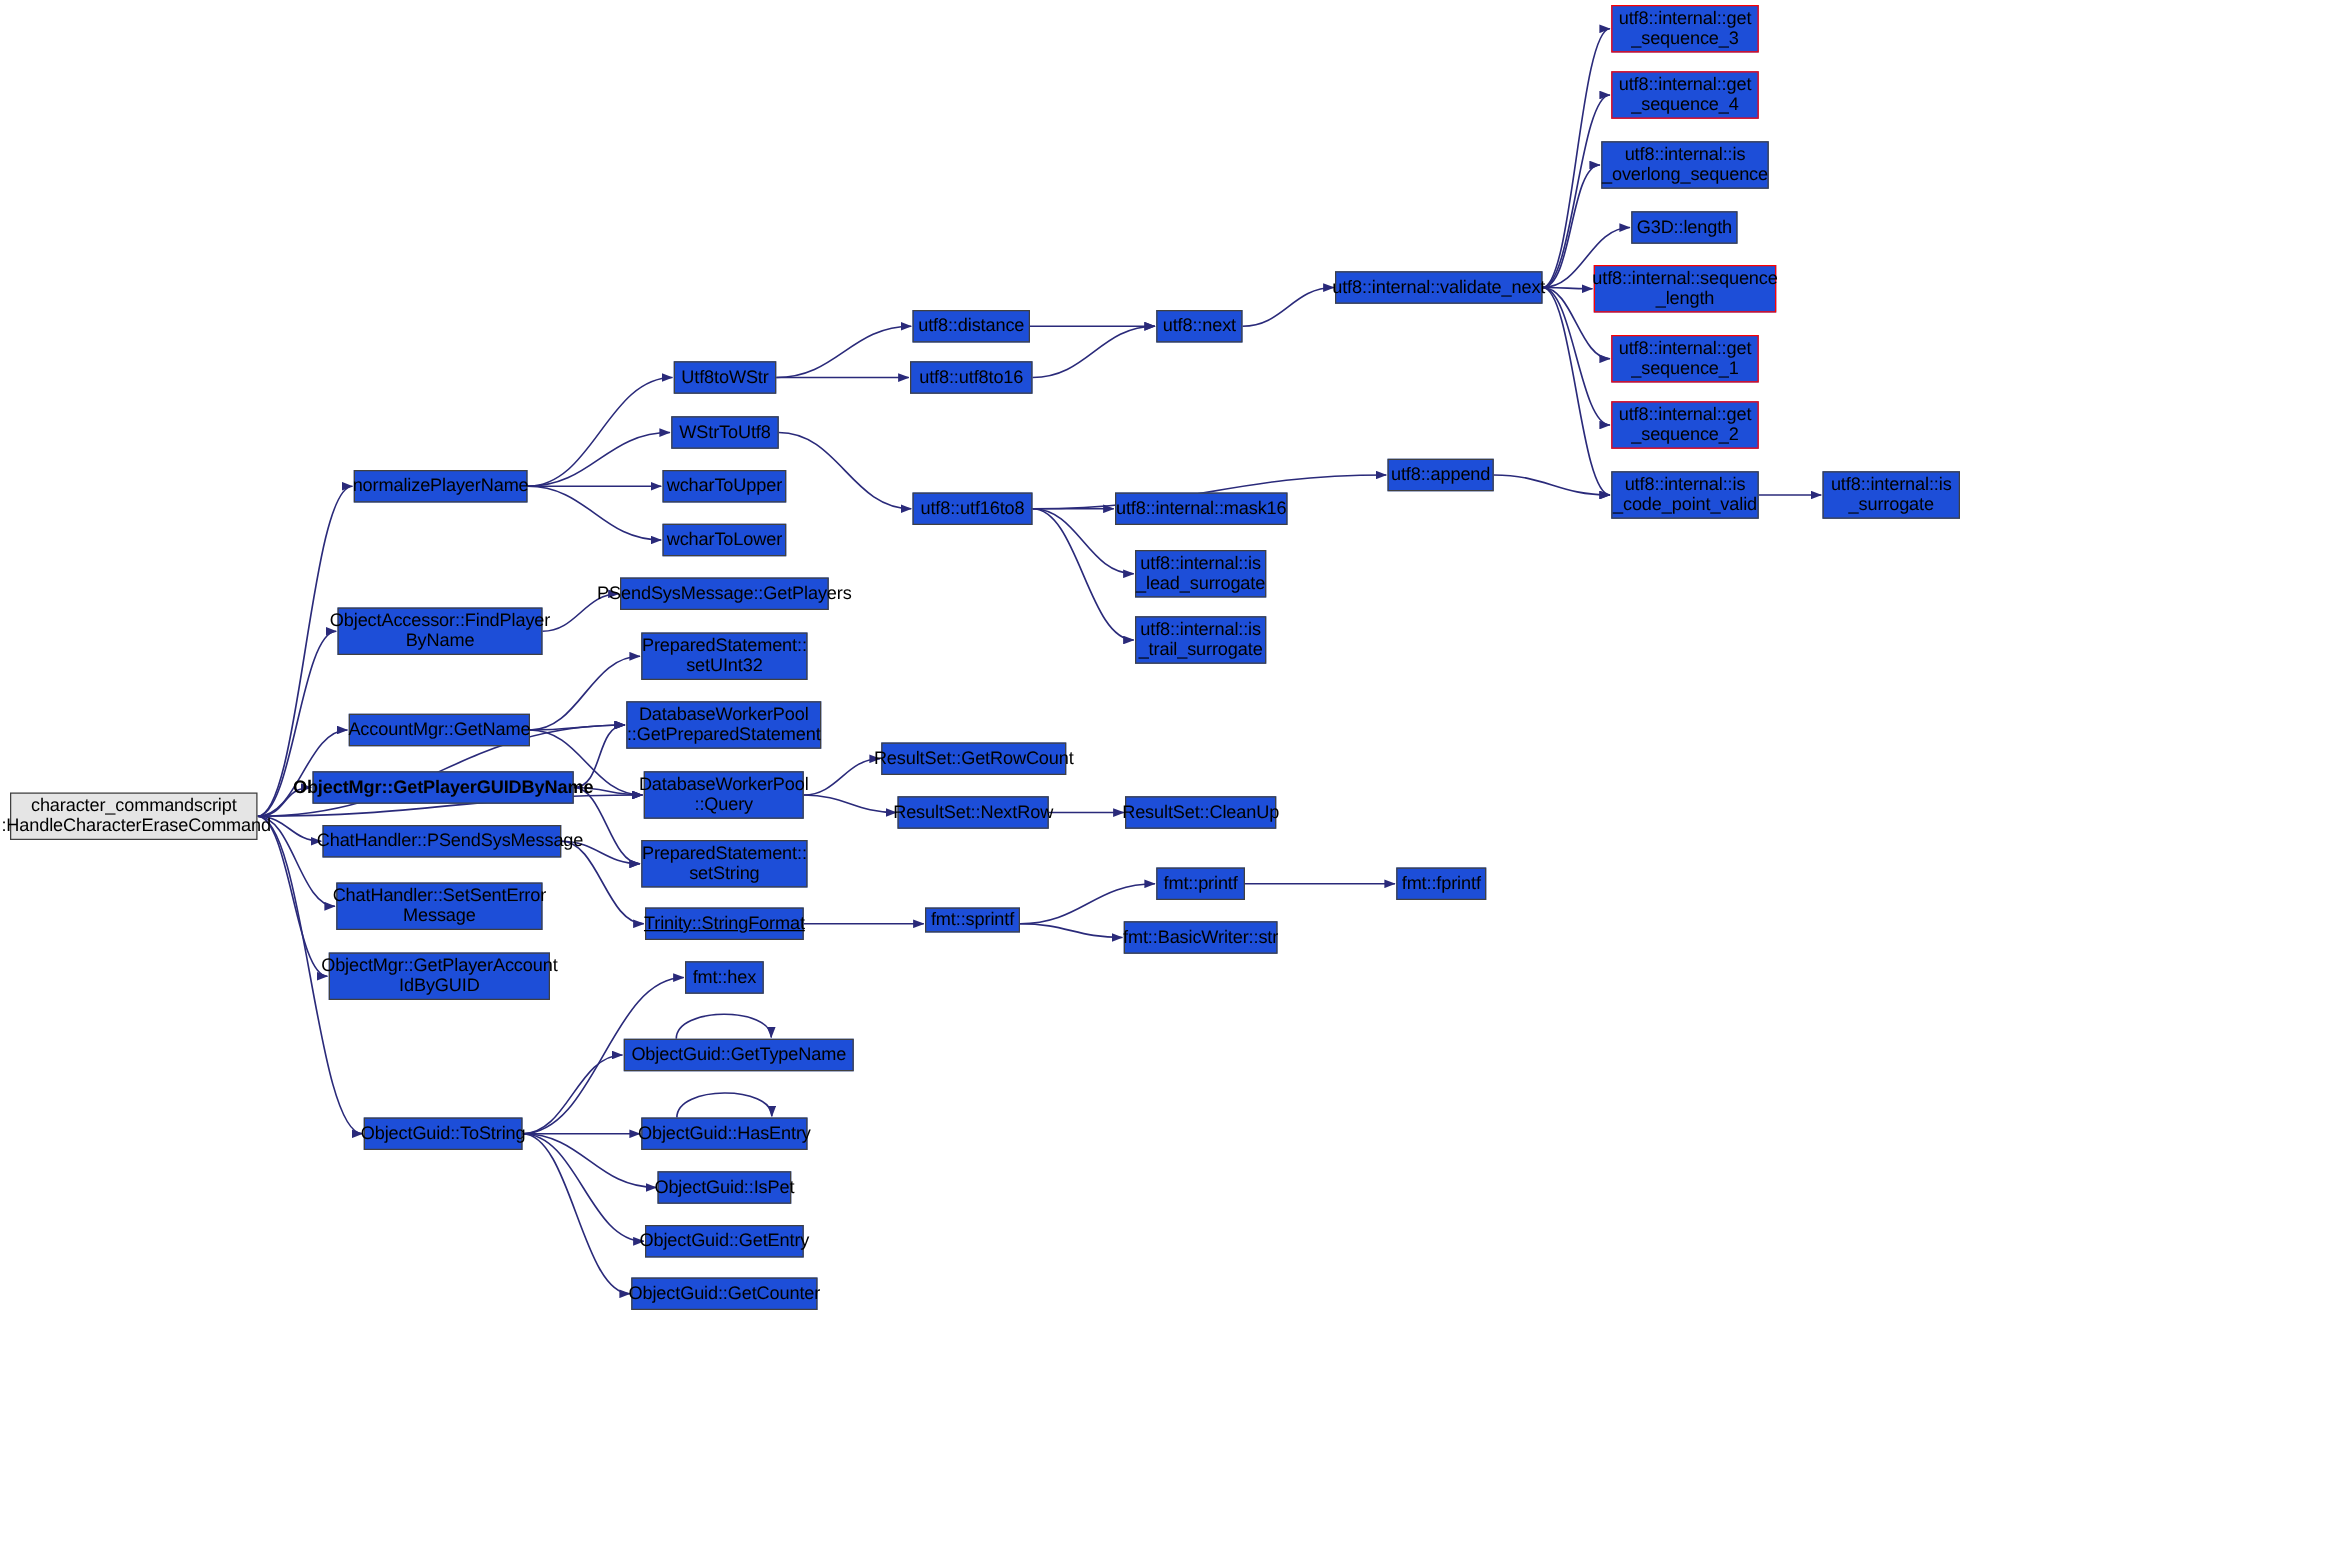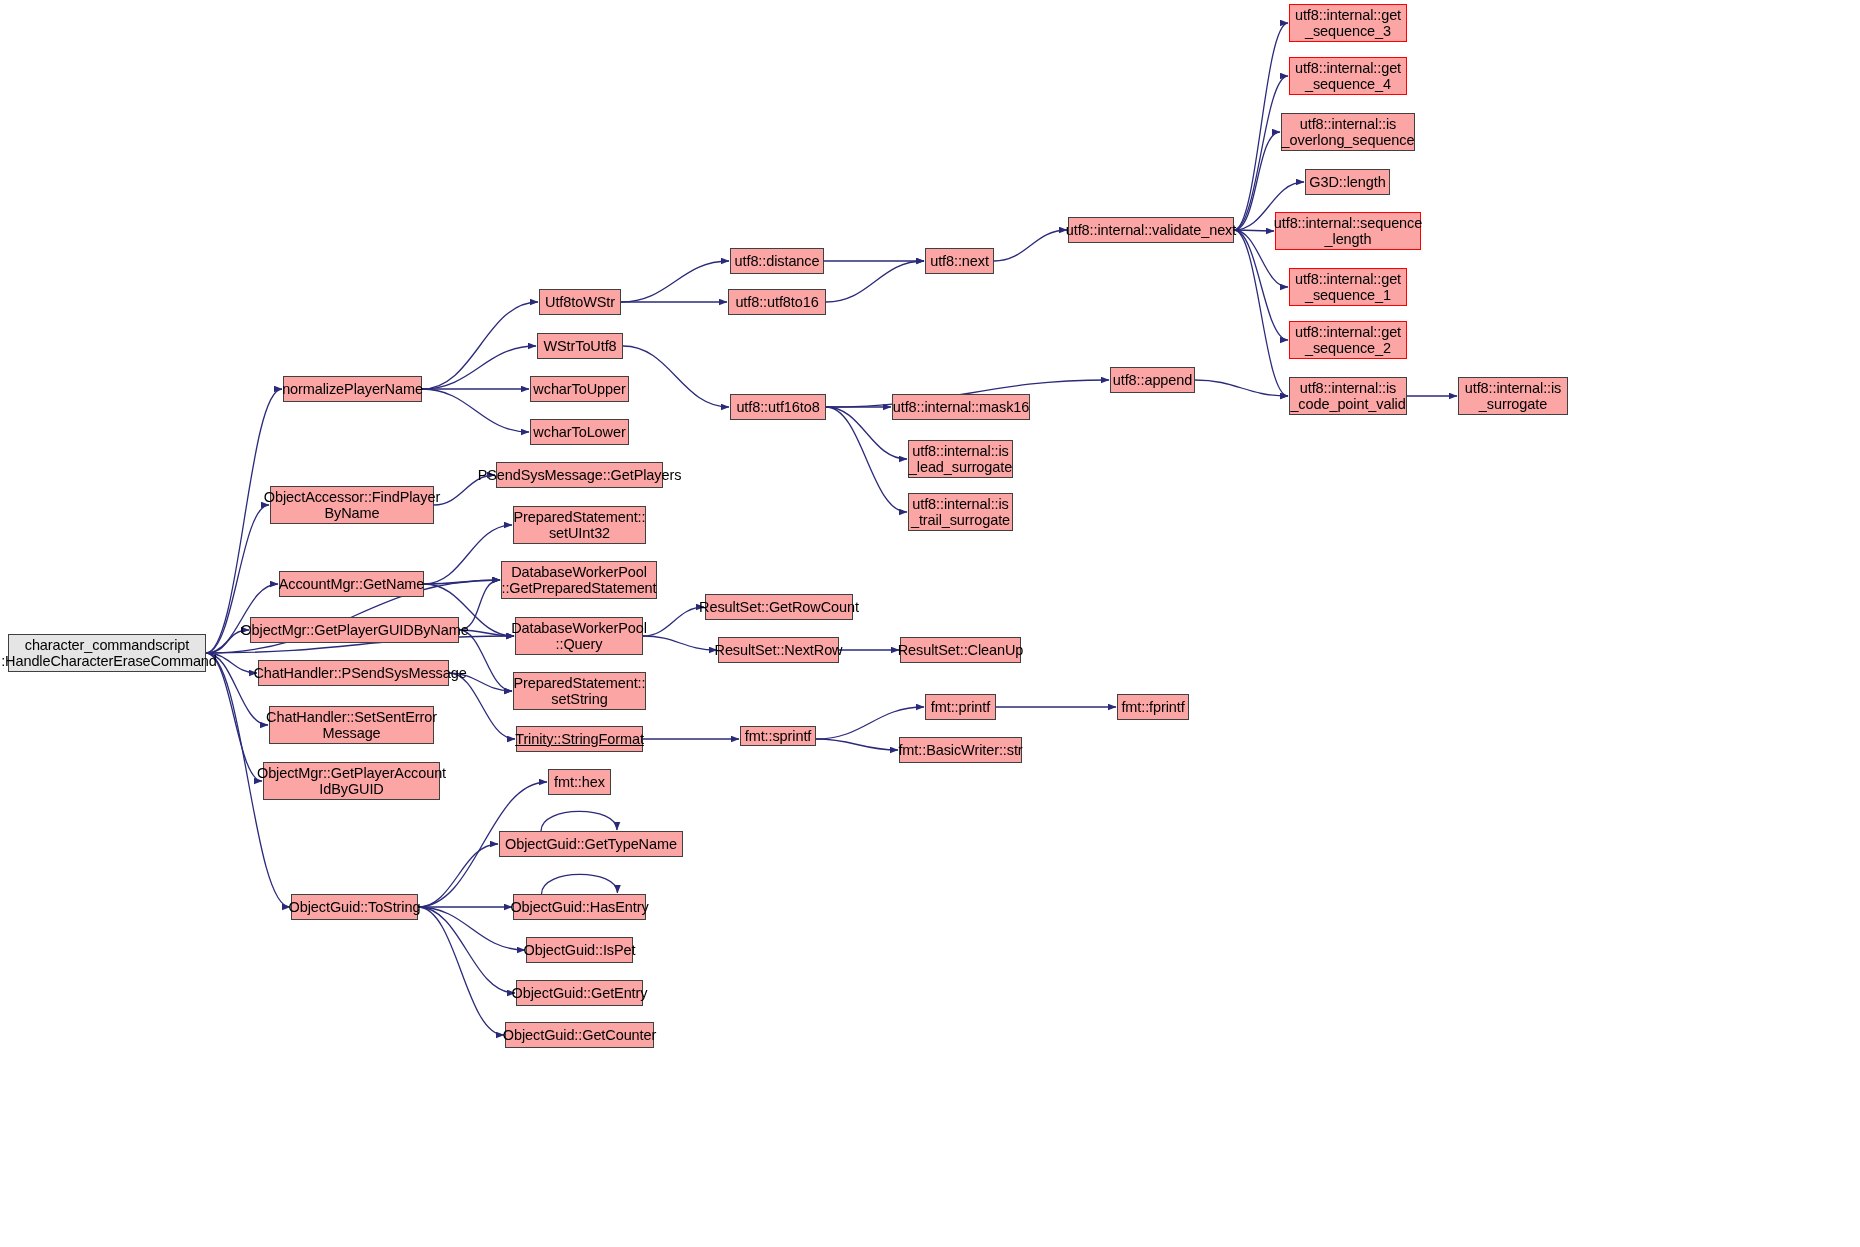--- a/index.html
+++ b/index.html
@@ -24,21 +24,21 @@
     pointer-events: none;
   }
   .node {
     position: absolute;
     box-sizing: border-box;
     display: flex;
     align-items: center;
     justify-content: center;
     text-align: center;
     border: 1px solid #404040;
-    background: #fca5a5;
+    background: #1d4ed8;
     color: #000000;
     font-size: 14.5px;
     line-height: 1.12;
     letter-spacing: -0.1px;
     padding: 0 4px;
     white-space: pre-line;
     z-index: 5;
   }
   .node.red {
     border: 1px solid #ff0000;
@@ -119,21 +119,21 @@
         <path d="M 1407 396 C 1431 396, 1433 396, 1457 396" fill="none" stroke="#2a2a7a" stroke-width="1.3" marker-end="url(#arrowhead)"></path>
       </g>
   </svg>
   <div id="node-layer">
       <div class="node root" style="left: 8px; top: 634px; width: 198px; height: 38px;">character_commandscript
 ::HandleCharacterEraseCommand</div>
       <div class="node" style="left: 283px; top: 376px; width: 139px; height: 26px;">normalizePlayerName</div>
       <div class="node" style="left: 270px; top: 486px; width: 164px; height: 38px;">ObjectAccessor::FindPlayer
 ByName</div>
       <div class="node" style="left: 279px; top: 571px; width: 145px; height: 26px;">AccountMgr::GetName</div>
-      <div class="node" style="left: 250px; top: 617px; width: 209px; height: 26px;">ObjectMgr::GetPlayerGUIDByName</div>
+      <div class="node" style="left: 250px; top: 617px; width: 209px; height: 26px; font-weight: bold;">ObjectMgr::GetPlayerGUIDByName</div>
       <div class="node" style="left: 258px; top: 660px; width: 191px; height: 26px; padding-left: 17px;">ChatHandler::PSendSysMessage</div>
       <div class="node" style="left: 269px; top: 706px; width: 165px; height: 38px;">ChatHandler::SetSentError
 Message</div>
       <div class="node" style="left: 263px; top: 762px; width: 177px; height: 38px;">ObjectMgr::GetPlayerAccount
 IdByGUID</div>
       <div class="node" style="left: 291px; top: 894px; width: 127px; height: 26px;">ObjectGuid::ToString</div>
       <div class="node" style="left: 539px; top: 289px; width: 82px; height: 26px;">Utf8toWStr</div>
       <div class="node" style="left: 537px; top: 333px; width: 86px; height: 26px;">WStrToUtf8</div>
       <div class="node" style="left: 530px; top: 376px; width: 99px; height: 26px;">wcharToUpper</div>
       <div class="node" style="left: 530px; top: 419px; width: 99px; height: 26px;">wcharToLower</div>

